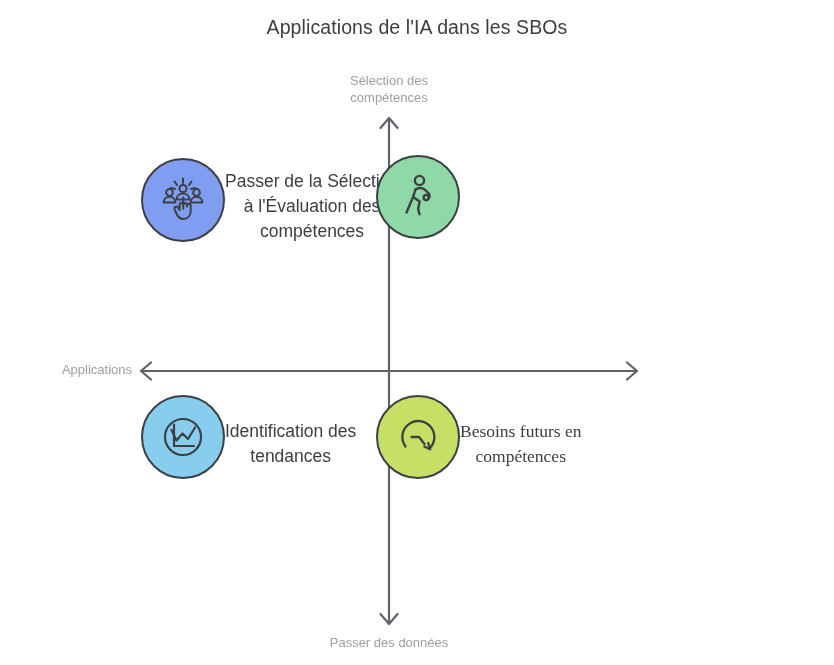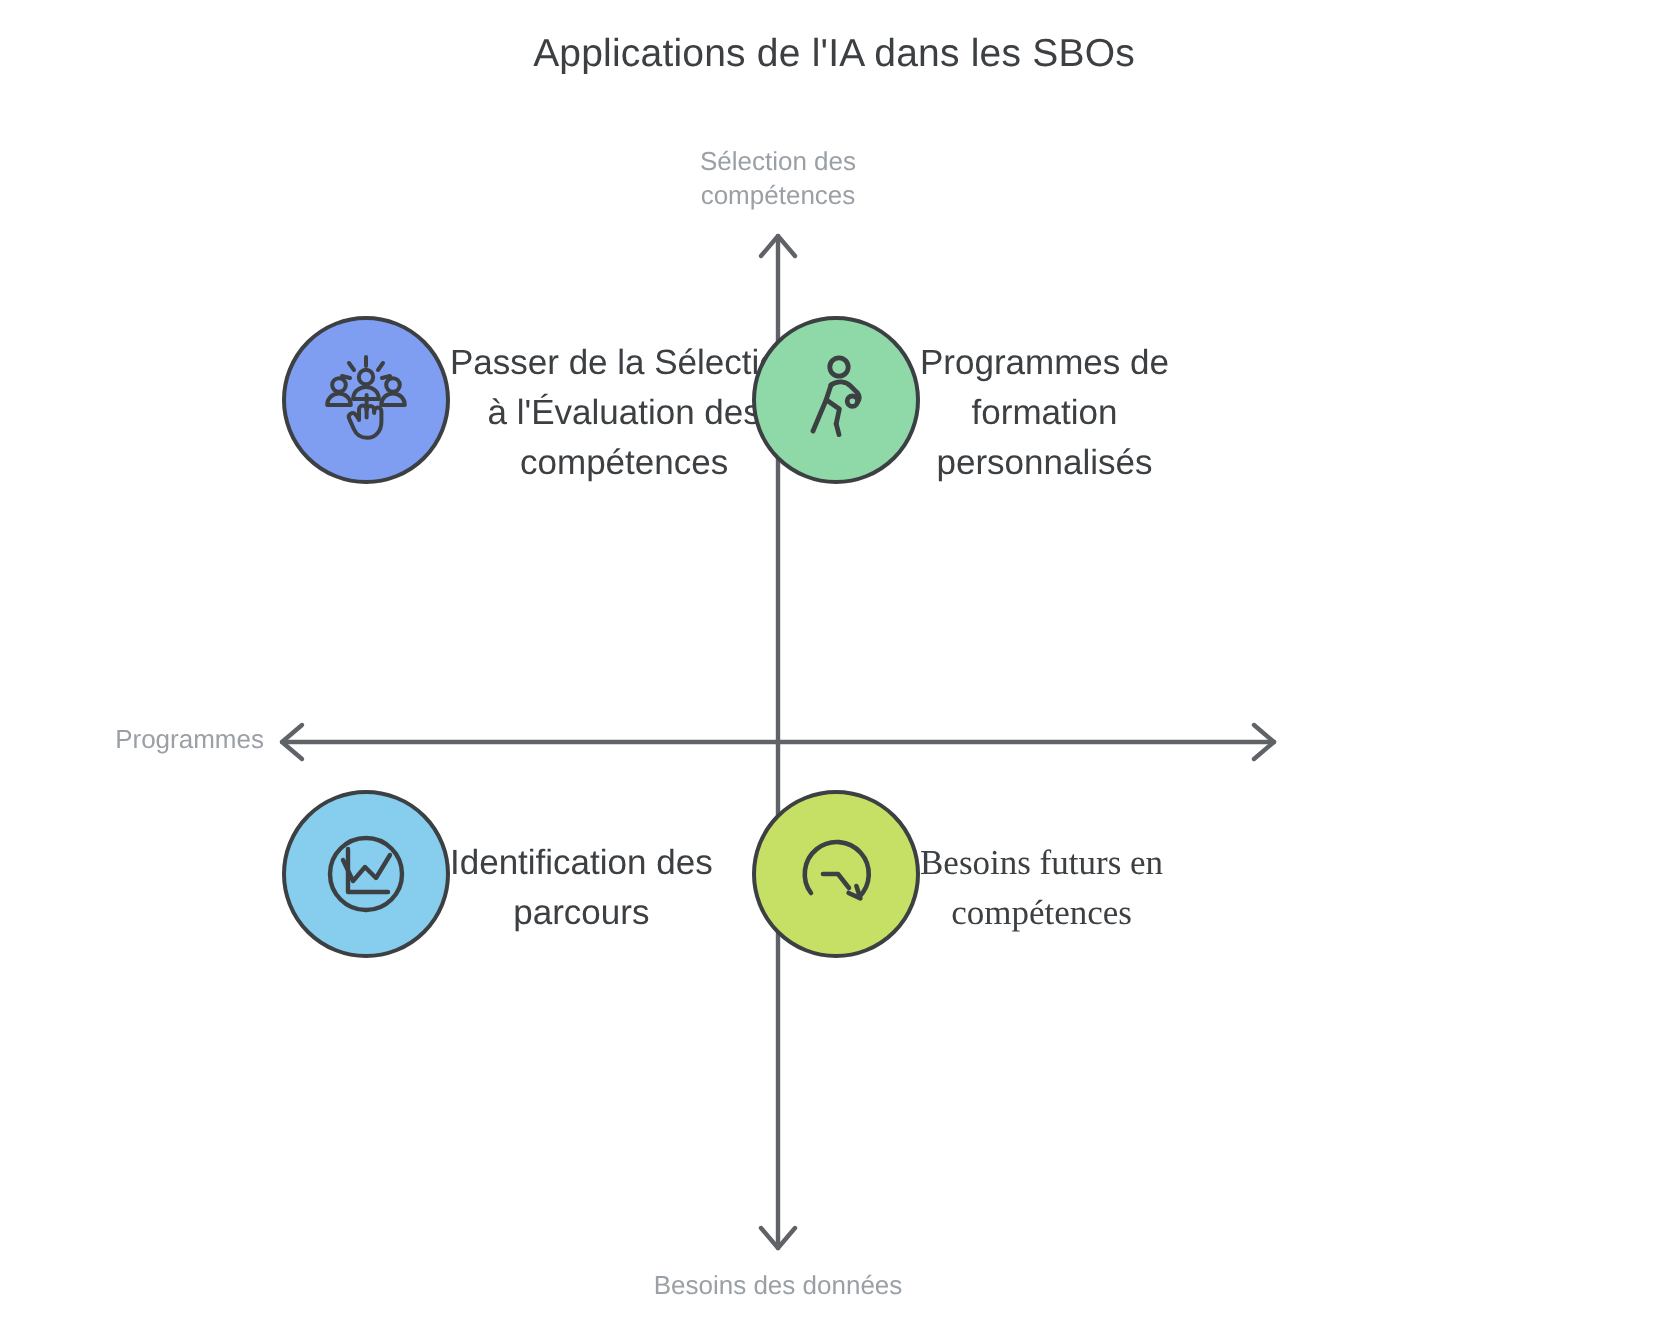--- a/index.html
+++ b/index.html
@@ -125,22 +125,22 @@
       <line x1="141" y1="371" x2="637" y2="371"></line>
 
       <polyline points="151,362.5 141,371 151,379.5"></polyline>
 
       <polyline points="627,362.5 637,371 627,379.5"></polyline>
     </g>
   </svg>
 
   <div class="axis-label axis-top">Sélection des
 compétences</div>
-  <div class="axis-label axis-bottom">Besoins des données</div>
-  <div class="axis-label axis-left">Programmes</div>
+  <div class="axis-label axis-bottom">Passer des données</div>
+  <div class="axis-label axis-left">Applications</div>
 
   <div class="quad q-tl">
     <div class="badge" style="background:#7f9ef2;">
       <svg width="50" height="50" viewBox="0 0 50 50">
         <g stroke="#3c4043" stroke-width="2" fill="none" stroke-linecap="round" stroke-linejoin="round">
 
           <line x1="25" y1="3.5" x2="25" y2="8"></line>
           <line x1="16.5" y1="6.5" x2="19" y2="10"></line>
           <line x1="33.5" y1="6.5" x2="31" y2="10"></line>
           <line x1="13" y1="13" x2="17" y2="14"></line>
@@ -181,39 +181,36 @@
           <circle cx="33.2" cy="25.6" r="2.6"></circle>
 
           <path d="M22.5 17.5l-2.4 7.4 6.6 4.6-1.6 7.4"></path>
 
           <path d="M20.1 24.9l-6.6 15.6"></path>
 
           <path d="M25.1 36.9l1.4 5.4"></path>
         </g>
       </svg>
     </div>
-    <div class="quad-label">Programmes de
-formation
-personnalisés</div>
   </div>
 
   <div class="quad q-bl">
     <div class="badge" style="background:#86cdee;">
       <svg width="50" height="50" viewBox="0 0 50 50">
         <g stroke="#3c4043" stroke-width="2.2" fill="none" stroke-linecap="round" stroke-linejoin="round">
           <circle cx="25" cy="25" r="18"></circle>
 
           <polyline points="16,12.5 16,34 36,34"></polyline>
 
           <polyline points="13.5,18 18.5,28.5 24.5,21.5 30,27 37,15.5"></polyline>
         </g>
       </svg>
     </div>
     <div class="quad-label">Identification des
-parcours</div>
+tendances</div>
   </div>
 
   <div class="quad q-br">
     <div class="badge" style="background:#c5e065;">
       <svg width="50" height="50" viewBox="0 0 50 50">
         <g stroke="#3c4043" stroke-width="2.3" fill="none" stroke-linecap="round" stroke-linejoin="round">
 
           <path d="M12.5 34.5A16 16 0 1 1 36.5 36.5"></path>
 
           <polyline points="31.3,34.5 37.2,37.2 35.2,31"></polyline>

